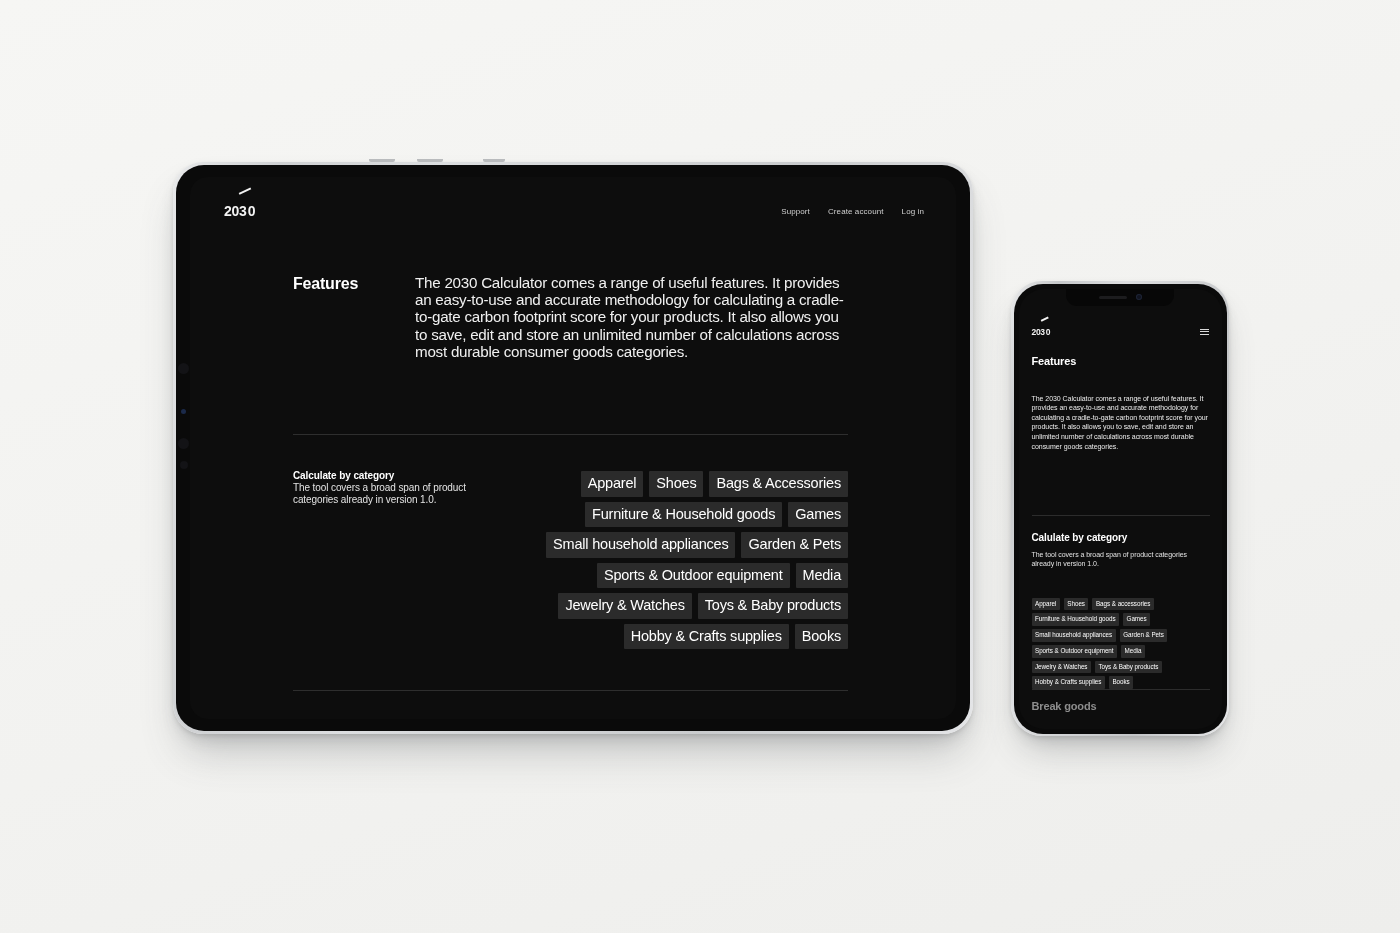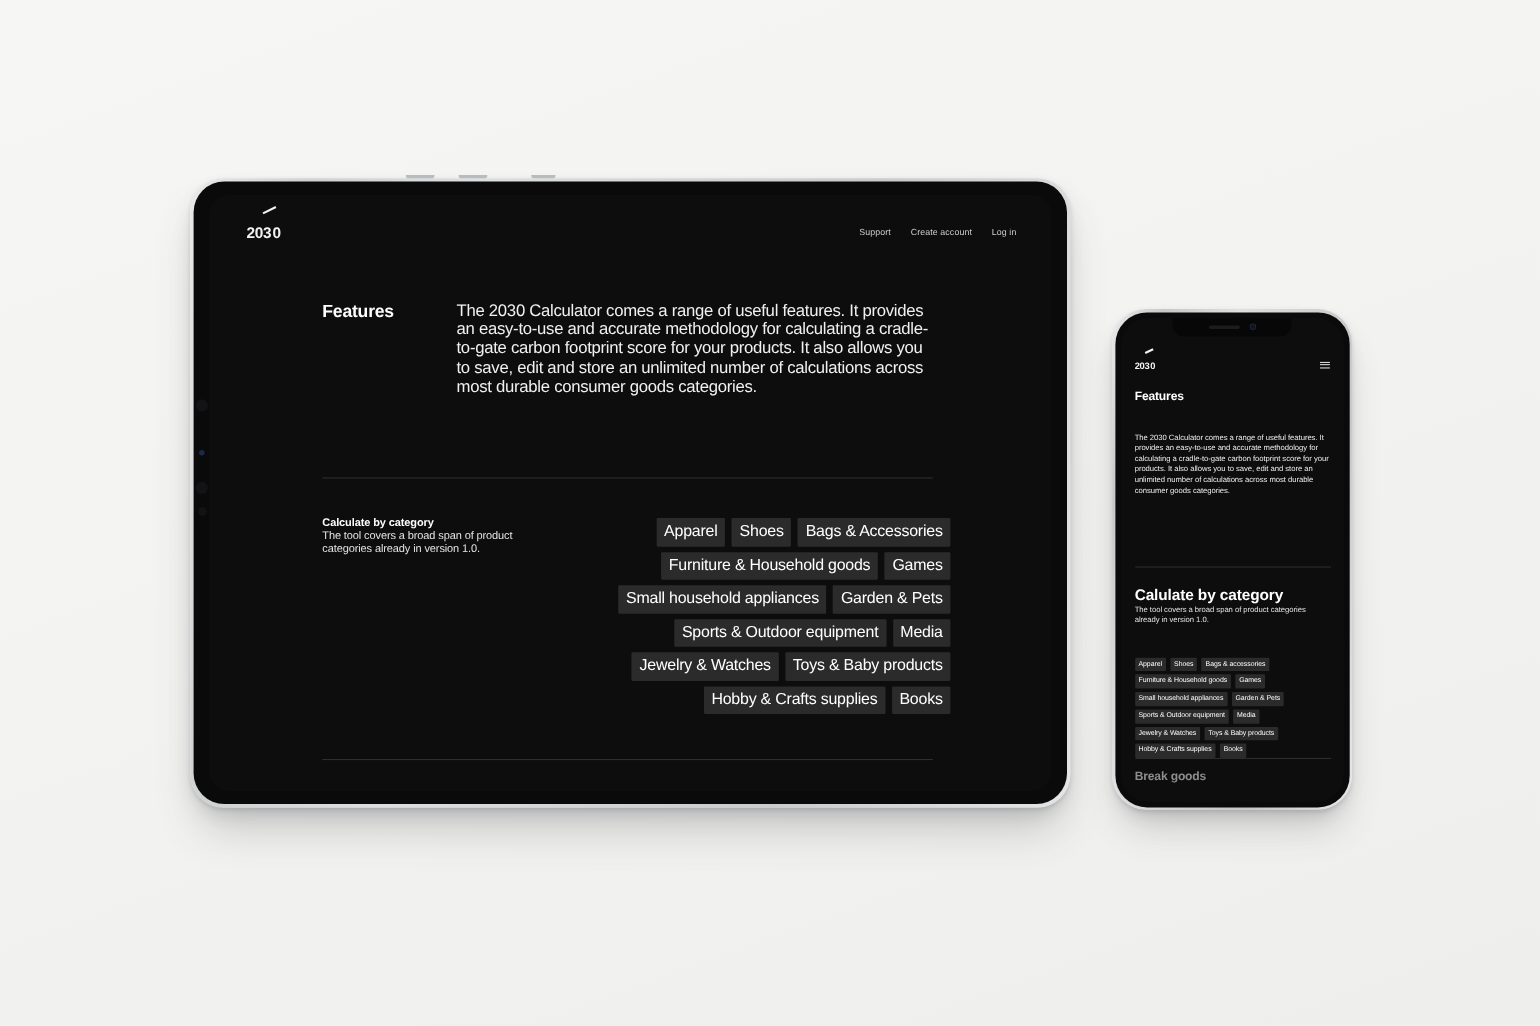--- a/index.html
+++ b/index.html
@@ -146,21 +146,21 @@
     height: 1px;
     background: #2e2e2e;
   }
   #t-divider-1 { top: 257px; }
   #t-divider-2 { top: 513px; }
 
   .t-section-b {
     position: absolute;
     top: 293px;
     left: 103px;
-    right: 92px;
+    right: 108px;
     display: flex;
     justify-content: center;
   }
   .t-catcol {
     width: 200px;
     flex: 0 0 200px;
   }
   .t-cat-head {
     color: #ffffff;
     font-size: 10px;
@@ -309,21 +309,21 @@
     height: 1px;
     background: #2c2c2c;
   }
   #p-divider-1 { top: 226px; }
 
   .p-cat-head {
     position: absolute;
     top: 243px;
     left: 13px;
     color: #ffffff;
-    font-size: 14px;
+    font-size: 10px;
     font-weight: 700;
     letter-spacing: -0.1px;
   }
   .p-cat-sub {
     position: absolute;
     top: 261px;
     left: 13px;
     right: 24px;
     color: #e3e3e3;
     font-size: 7px;

